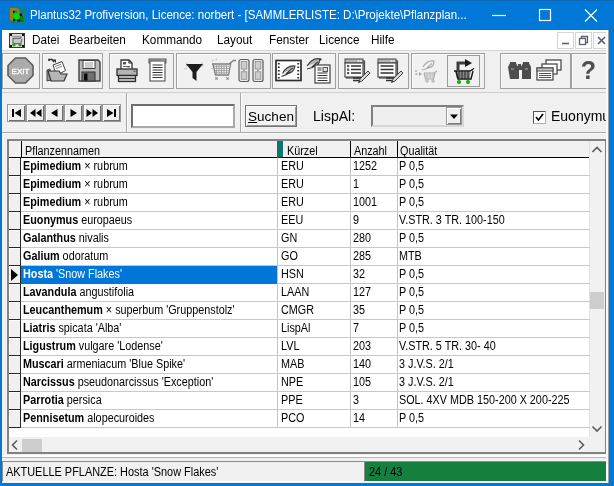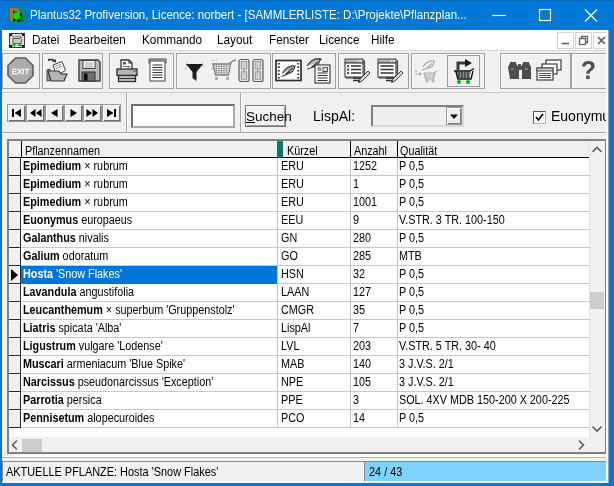--- a/index.html
+++ b/index.html
@@ -13,34 +13,34 @@
 .menuitem{top:34px;height:13px;line-height:13px;font-size:12px;color:#000;transform:scaleX(0.98);transform-origin:0 50%;white-space:nowrap;}
 .mdibtn{top:32px;width:17px;height:17px;border:1px solid #d4d4d4;box-sizing:border-box;background:#fff;}
 
 #toolbar{left:0;top:50px;width:614px;height:43px;background:#f0f0f0;border-top:1px solid #d5d5d5;box-sizing:border-box;}
 .tpanel{top:53px;height:36px;border:1px solid #a0a0a0;background:#f1f1f1;box-sizing:border-box;box-shadow:1px 1px 0 #fbfbfb inset;}
 
 #navbar{left:0;top:93px;width:608px;height:40px;background:#f0f0f0;}
 .vline{top:93px;width:1px;height:40px;background:#a8a8a8;box-shadow:1px 0 0 #fcfcfc;}
 .vcrbtn{top:104px;width:19px;height:18px;background:#efefef;border:1px solid #989898;box-sizing:border-box;box-shadow:inset 1px 1px 0 #ffffff, inset -1px -1px 0 #6f6f6f;}
 #searchbox{left:131px;top:104px;width:104px;height:24px;background:#fff;border:2px solid;border-color:#6e6e6e #a9a9a9 #a9a9a9 #6e6e6e;box-sizing:border-box;}
-#suchenbtn{left:245px;top:105px;width:41px;height:22px;background:#f3f3f3;border:1px solid #747474;box-sizing:border-box;box-shadow:inset 1px 1px 0 #ffffff, inset -1px -1px 0 #9a9a9a;font-size:13.5px;text-align:center;line-height:21px;}
+#suchenbtn{left:245px;top:105px;width:52px;height:22px;background:#f3f3f3;border:1px solid #747474;box-sizing:border-box;box-shadow:inset 1px 1px 0 #ffffff, inset -1px -1px 0 #9a9a9a;font-size:13.5px;text-align:center;line-height:21px;}
 #combo{left:371px;top:105px;width:93px;height:21.5px;background:#efefef;border:2px solid #808080;border-bottom-color:#d7d7d7;border-right-color:#d7d7d7;box-sizing:border-box;}
 #combobtn{left:446px;top:107px;width:16px;height:17.5px;background:#efefef;border:1px solid #9a9a9a;box-sizing:border-box;box-shadow:inset 1px 1px 0 #ffffff, inset -1px -1px 0 #7a7a7a;}
 #checkbox{left:533px;top:111px;width:13px;height:13px;background:#fff;border:1px solid;border-color:#565656 #b0b0b0 #b0b0b0 #565656;box-sizing:border-box;}
 
 #grid{left:7px;top:139px;width:599px;height:315px;background:#fff;border:2px solid #828282;box-sizing:border-box;}
 .hdrcell{top:1px;height:17px;background:#f0f0f0;border-bottom:1px solid #000;box-sizing:border-box;font-size:12px;color:#000;}
 .hdrcell span{transform:scaleX(0.9);transform-origin:0 50%;white-space:nowrap;}
 .cell{font-size:12px;line-height:13px;margin-top:0.4px;color:#000;white-space:nowrap;transform:scaleX(0.9);transform-origin:0 50%;}
 .marker{left:8.5px;width:11px;height:18px;background:#f0f0f0;border-bottom:1.5px solid #262626;box-shadow:inset 1px 1px 0 #fdfdfd;box-sizing:border-box;}
 
 #statusbar{left:0;top:458px;width:614px;height:25px;background:#f0f0f0;}
 #stpanel{left:2px;top:461px;width:438px;height:21px;font-size:12px;border-top:1px solid #8a8a8a;border-left:1px solid #8a8a8a;border-bottom:1px solid #fff;border-right:1px solid #fff;box-sizing:border-box;}
-#greenpanel{left:364px;top:461px;width:246px;height:21px;border-top:1px solid #8a8a8a;border-left:1px solid #8a8a8a;border-bottom:1px solid #fff;border-right:1px solid #fff;box-sizing:border-box;background:#7dd3fc;font-size:12px;}
+#greenpanel{left:364px;top:461px;width:246px;height:21px;border-top:1px solid #8a8a8a;border-left:1px solid #8a8a8a;border-bottom:1px solid #fff;border-right:1px solid #fff;box-sizing:border-box;background:#15803d;font-size:12px;}
 </style>
 </head>
 <body>
 
 <div class="abs" style="left:0;top:30px;width:614px;height:453px;background:#f0f0f0;"></div>
 
 <div class="abs" id="menubar"></div>
 <svg class="abs" style="left:9px;top:33px" width="16" height="15">
   <rect x="0.5" y="0.5" width="15" height="14" fill="#dcdcdc" stroke="#3a3a3a"></rect>
   <rect x="1" y="1" width="2" height="2" fill="#111"></rect>

